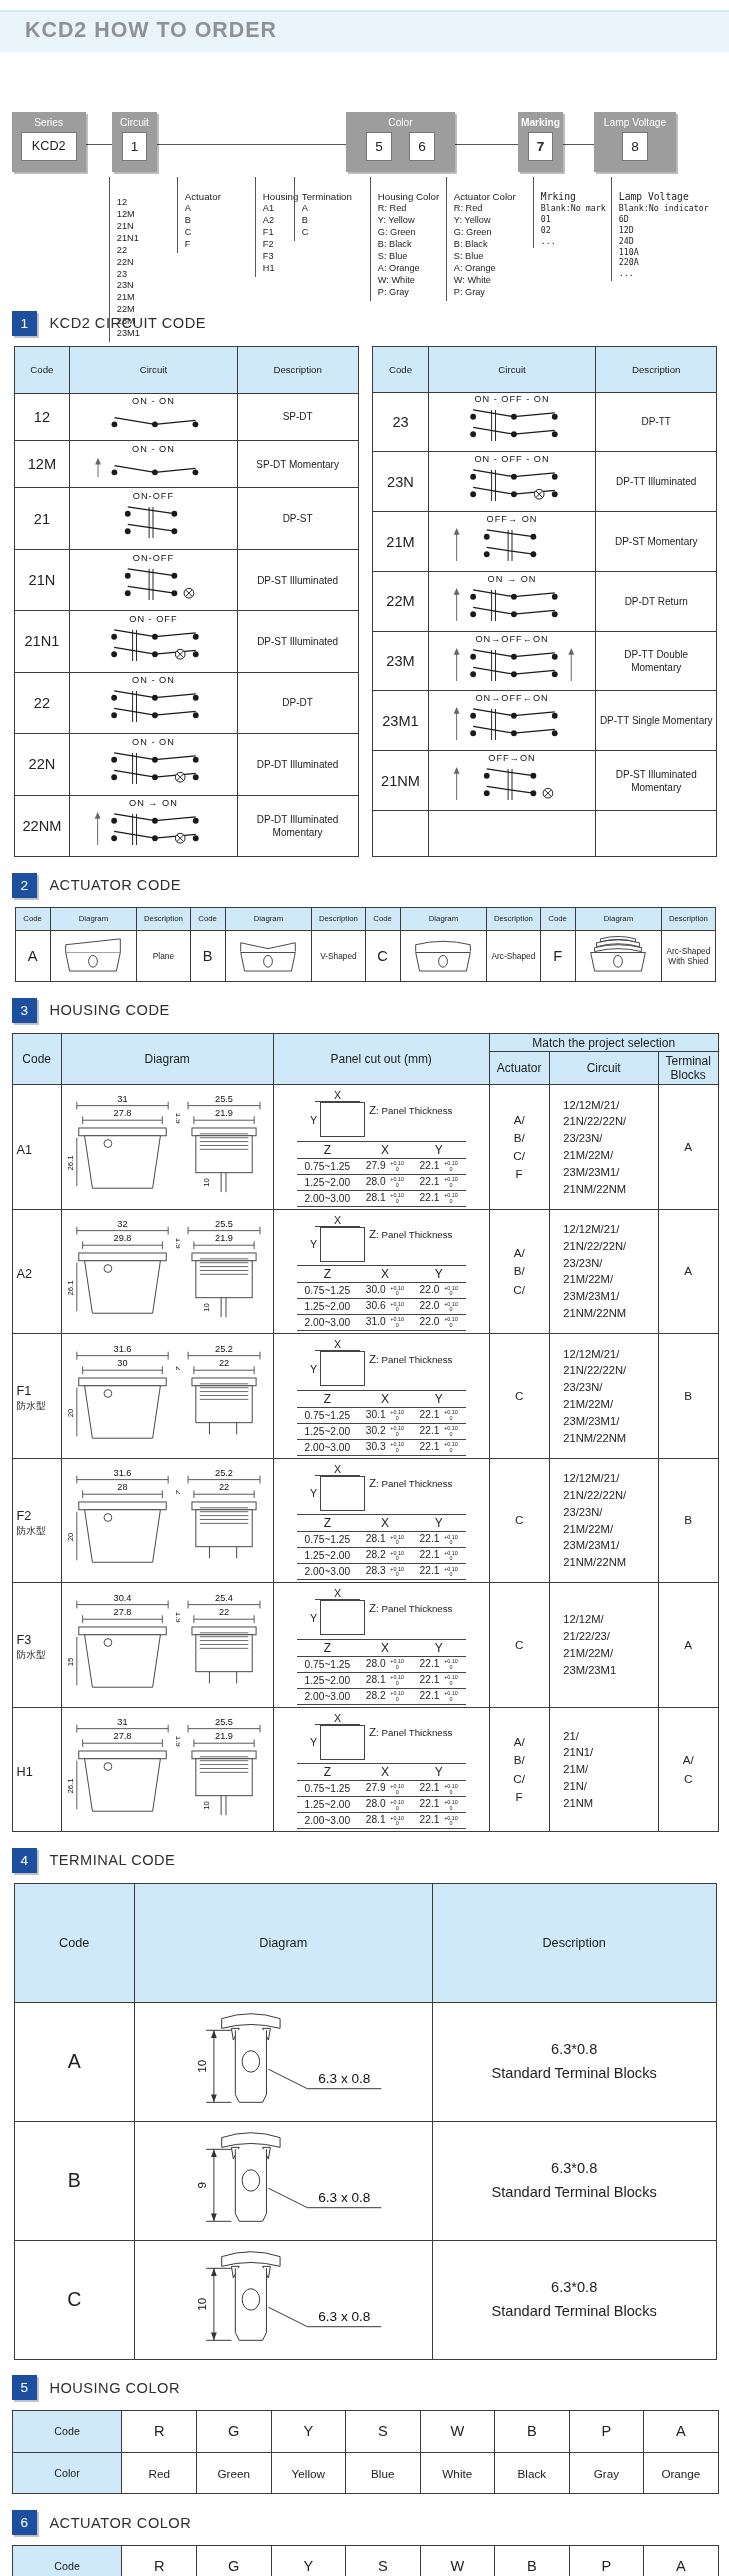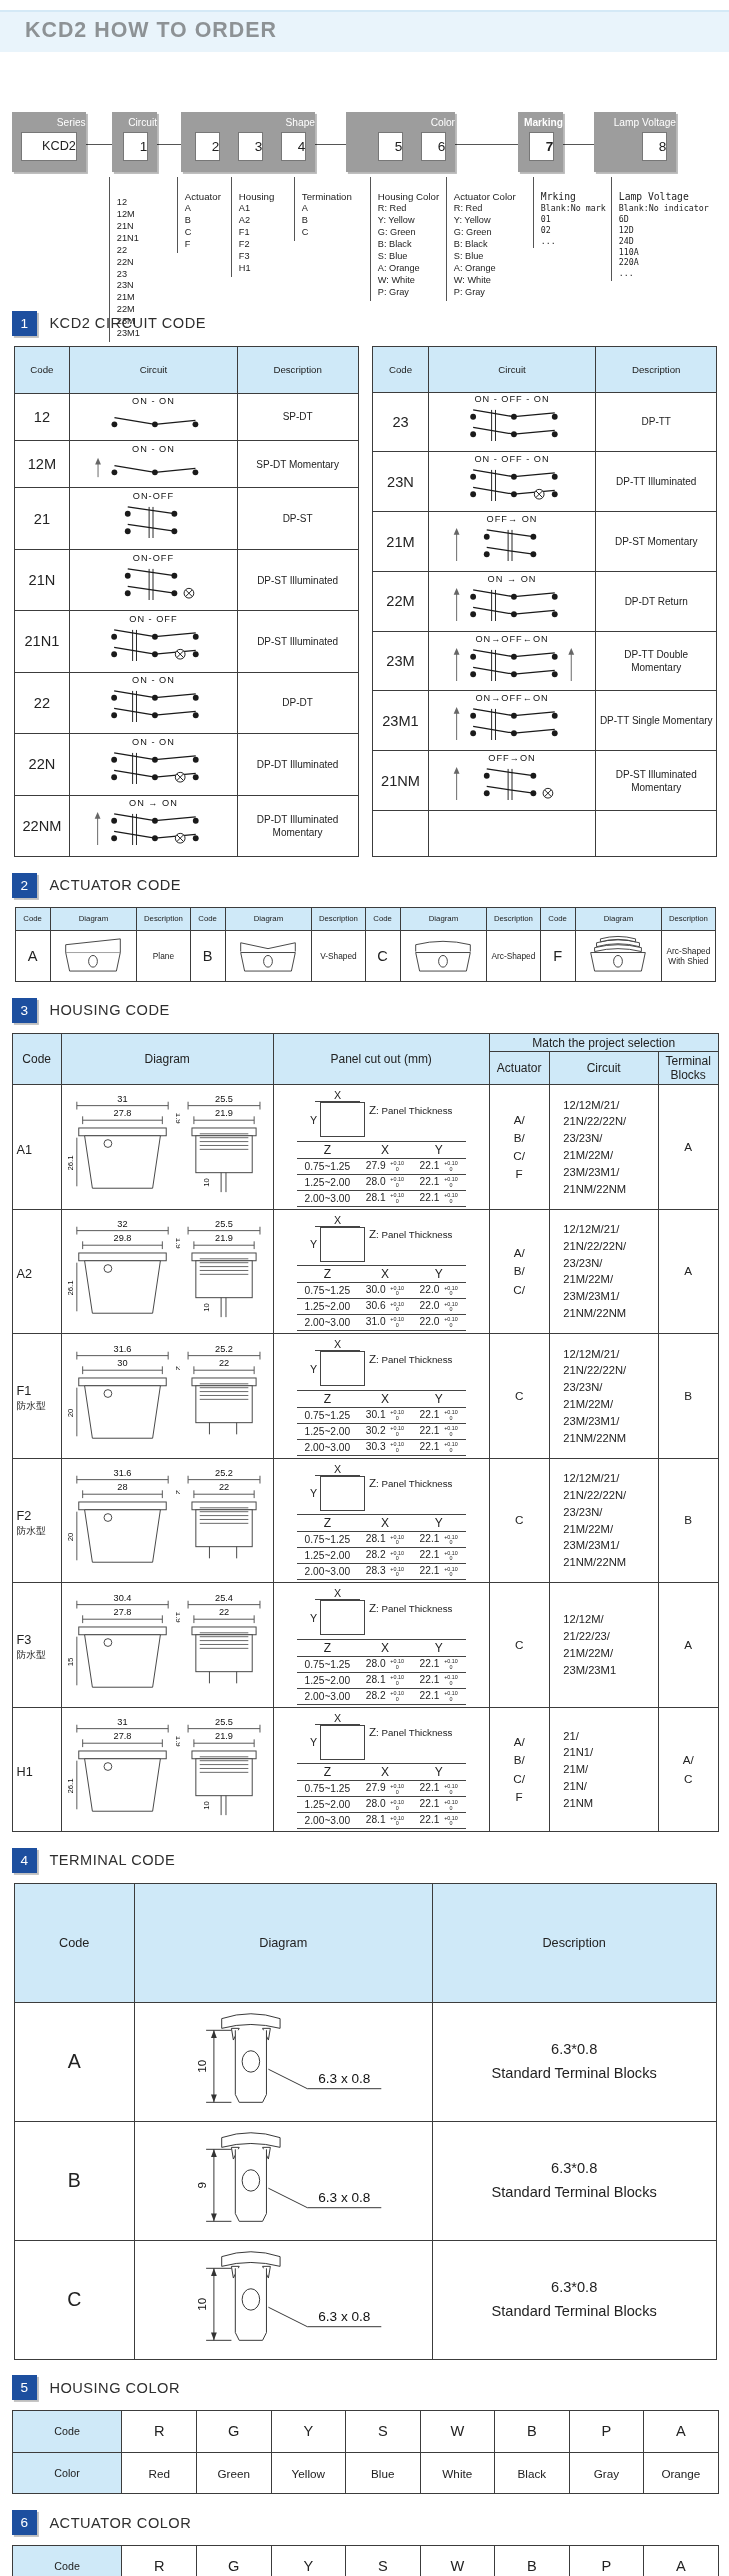--- a/index.html
+++ b/index.html
@@ -7,21 +7,21 @@
   #page{width:730px;height:2576px;overflow:hidden;position:relative;background:#fff;}
 
   
   .banner{margin-top:9.7px;background:#e9f4fb;border-top:2.9px solid #d4e9f6;
     padding:6.8px 0 8.8px 25px;font-size:21.4px;font-weight:bold;color:#8d9295;letter-spacing:1px;}
 
   
   .od{position:relative;height:243px;}
   .od-line{position:absolute;top:92px;left:78px;width:540px;border-top:1px solid #555;}
   .od-box{position:absolute;top:60px;background:#9d9d9d;box-shadow:1.9px 1.9px 0 rgba(0,0,0,.28);
-    height:60px;color:#fff;font-size:10.2px;text-align:right;padding-top:4.9px;box-sizing:border-box;}
+    height:60px;color:#fff;font-size:10.2px;text-align:center;padding-top:4.9px;box-sizing:border-box;}
   .od-box .lbl{display:block;margin-bottom:3.9px;}
   .od-code{display:inline-block;background:#fff;border:1px solid #777;color:#222;
     width:23.4px;height:27px;line-height:27px;font-size:13.6px;vertical-align:top;margin:0 8.8px;}
   .od-code.wide{width:54px;font-size:12.7px;}
   .od-list{position:absolute;top:125px;border-left:1px solid #555;padding:1.9px 0 1.9px 6.8px;
     font-size:9.2px;line-height:1.3;color:#222;white-space:nowrap;}
   .od-list .t{padding-top:11.7px;font-size:9.7px;}
   .od-list.mono{font-family:"DejaVu Sans Mono",monospace;font-size:8.3px;}
 
   
@@ -94,22 +94,20 @@
 <body>
 
 <div id="page">
   <div class="banner">KCD2  HOW TO ORDER</div>
   <div class="od" id="order-diagram">
       <div class="od-line"></div>
       <div class="od-box" style="left:11.7px;width:74px;">
            <span class="lbl">Series</span><span class="od-code wide">KCD2</span></div>
       <div class="od-box" style="left:112px;width:45px;">
            <span class="lbl">Circuit</span><span class="od-code">1</span></div>
-      <div class="od-box" style="left:181px;width:134px;">
-           <span class="lbl">Shape</span><span class="od-code">2</span><span class="od-code">3</span><span class="od-code">4</span></div>
       <div class="od-box" style="left:346px;width:109px;">
            <span class="lbl">Color</span><span class="od-code">5</span><span class="od-code">6</span></div>
       <div class="od-box" style="left:518px;width:45px;font-weight:bold;">
            <span class="lbl">Marking</span><span class="od-code">7</span></div>
       <div class="od-box" style="left:594px;width:82px;">
            <span class="lbl">Lamp Voltage</span><span class="od-code">8</span></div>
       <div class="od-list" style="left:109px;padding-top:19.5px;">
         <div>12</div>
         <div>12M</div>
         <div>21N</div>
@@ -123,21 +121,21 @@
         <div>23M</div>
         <div>23M1</div>
       </div>
       <div class="od-list" style="left:177px;">
         <div class="t">Actuator</div>
         <div>A</div>
         <div>B</div>
         <div>C</div>
         <div>F</div>
       </div>
-      <div class="od-list" style="left:231px;">
+      <div class="od-list" style="left:255px;">
         <div class="t">Housing</div>
         <div>A1</div>
         <div>A2</div>
         <div>F1</div>
         <div>F2</div>
         <div>F3</div>
         <div>H1</div>
       </div>
       <div class="od-list" style="left:294px;">
         <div class="t">Termination</div>

